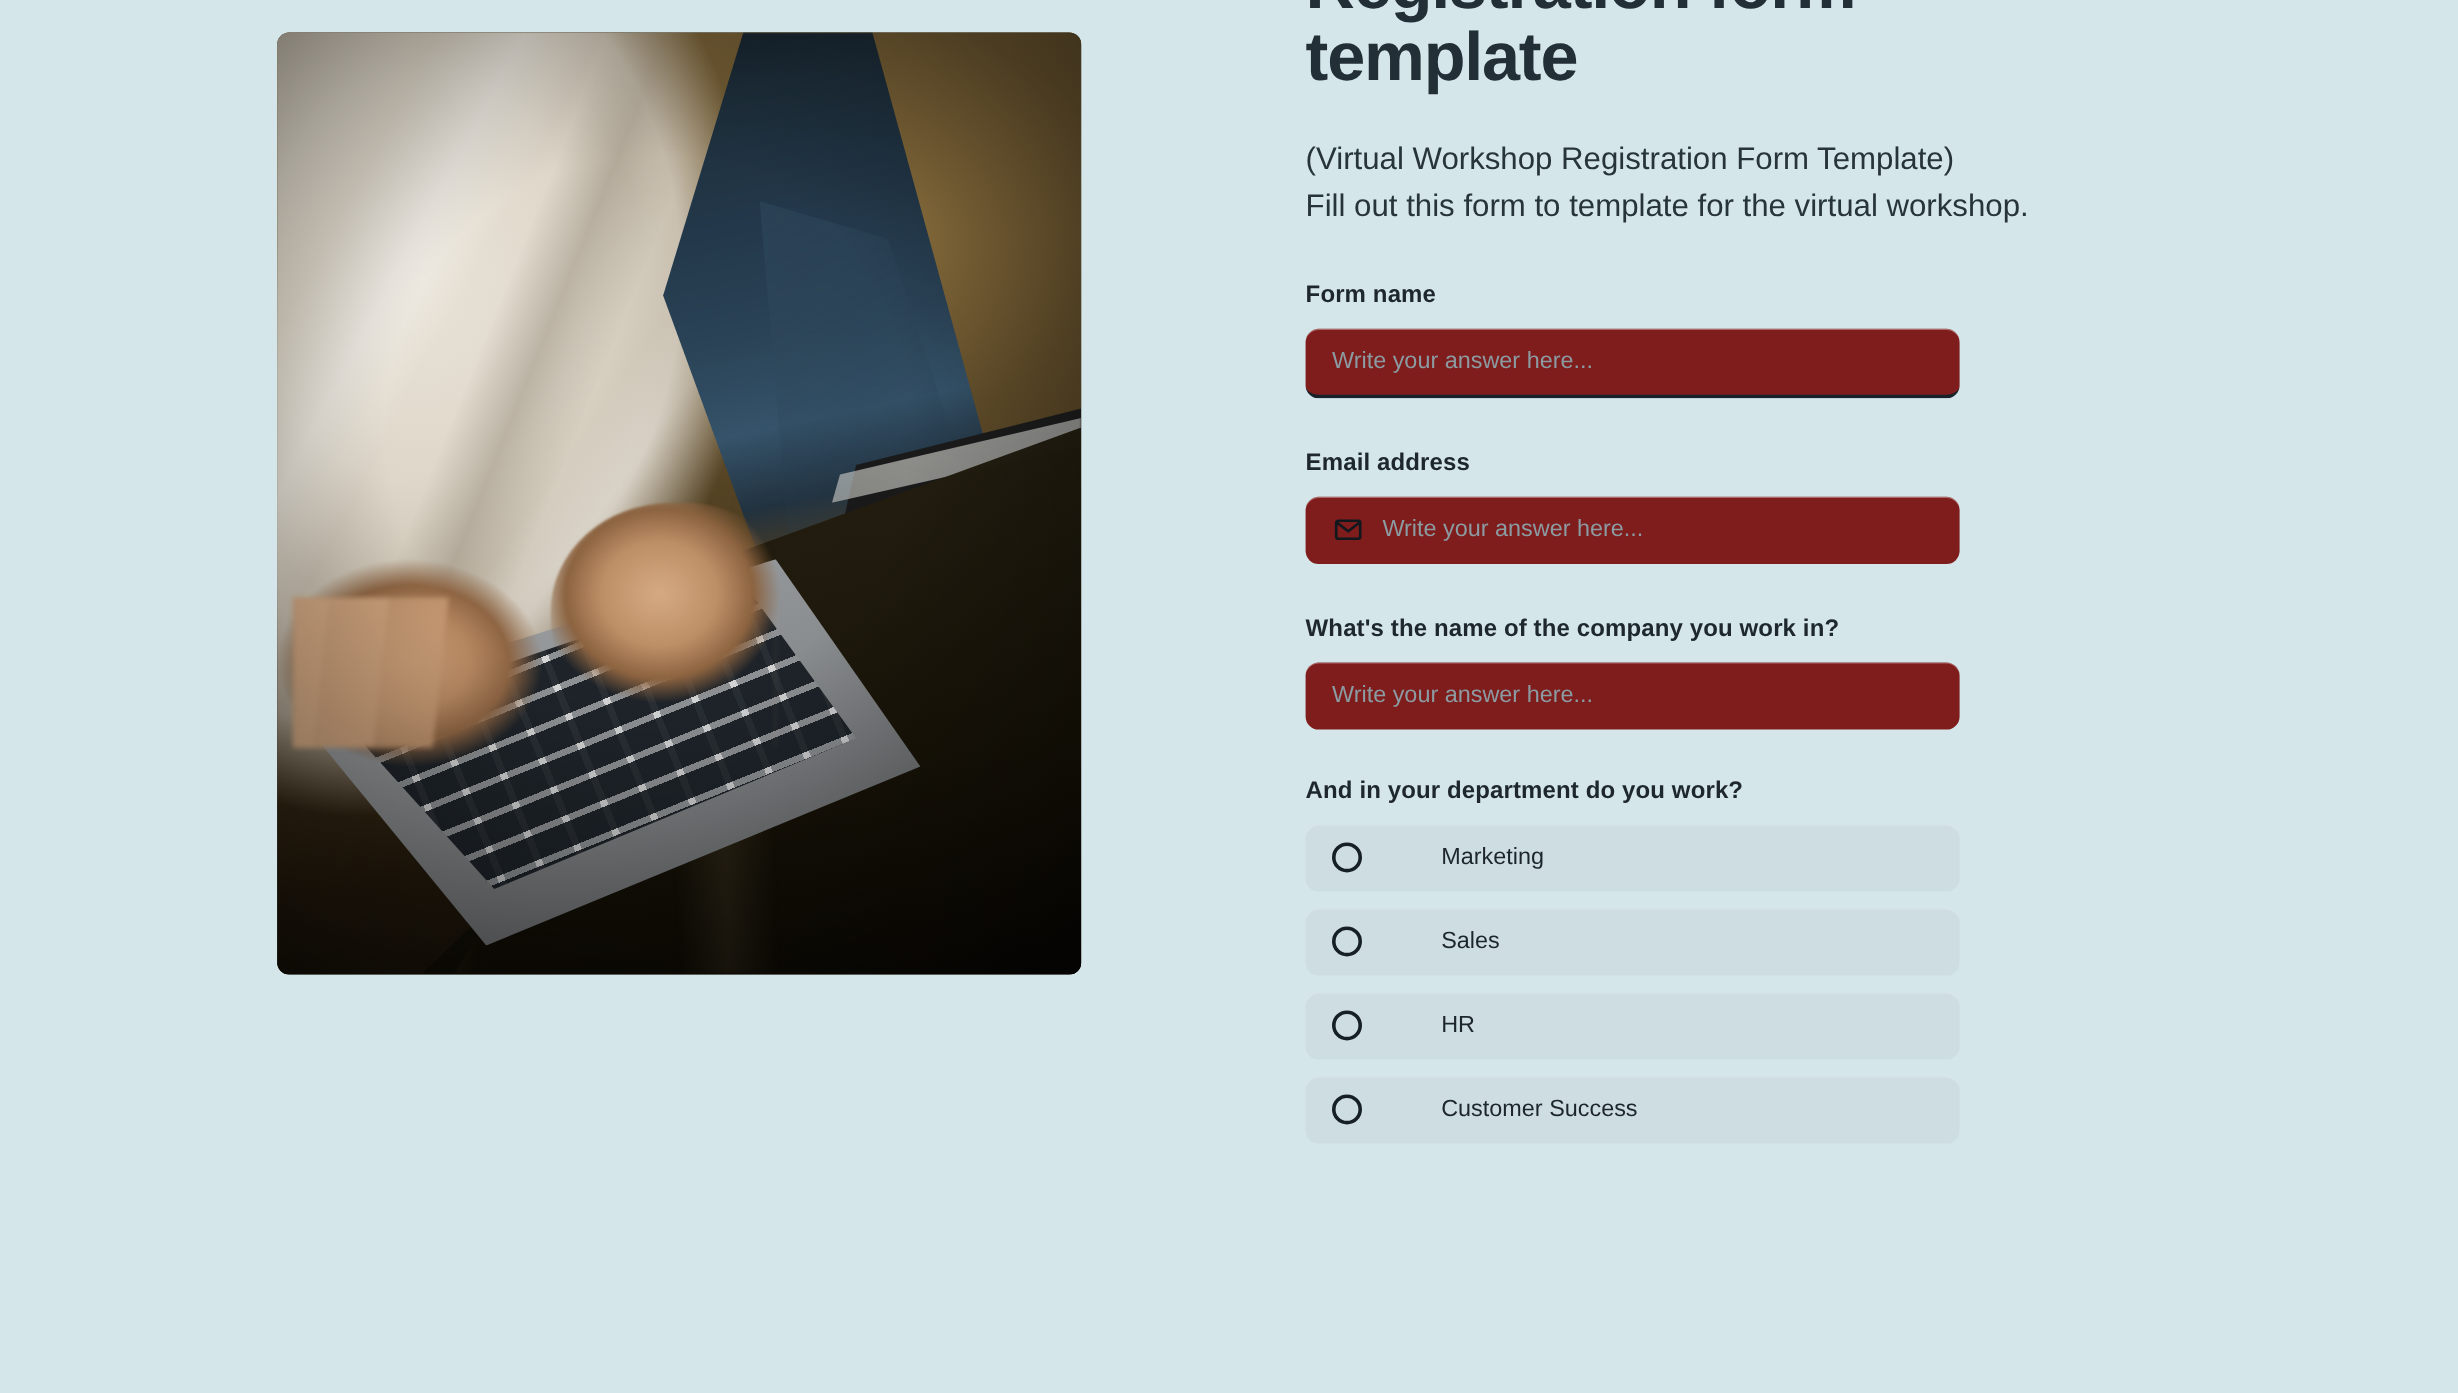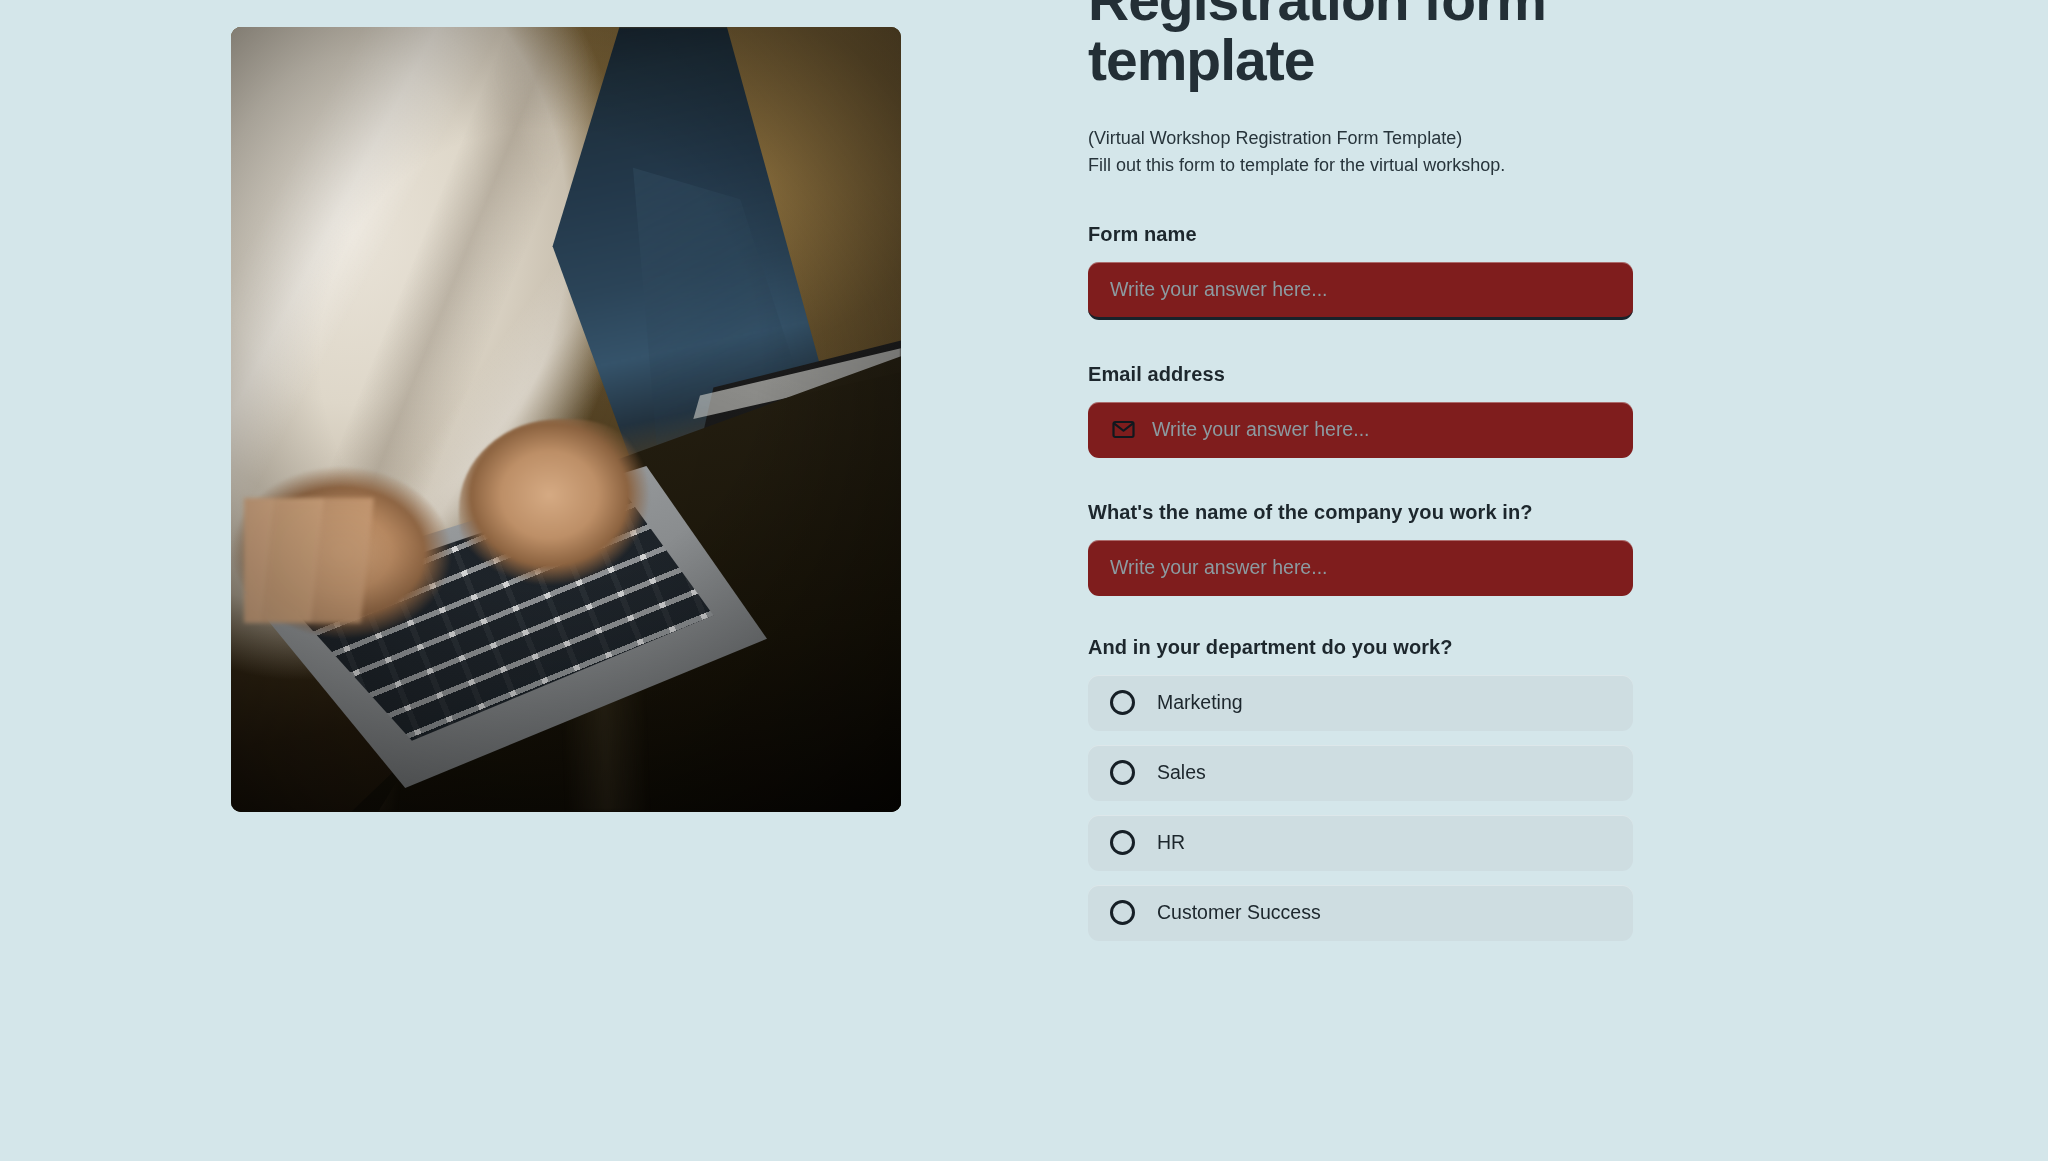--- a/index.html
+++ b/index.html
@@ -163,21 +163,21 @@
     font-size: 57px;
     line-height: 1.05;
     font-weight: 700;
     letter-spacing: -1px;
     color: #232f36;
     max-width: 560px;
   }
 
   .form-subtitle {
     margin-top: 34px;
-    font-size: 18px;
+    font-size: 26px;
     line-height: 1.52;
     color: #27343b;
     font-weight: 400;
     white-space: nowrap;
   }
 
   .field-block { margin-top: 43px; }
   .field-block.tight { margin-top: 40px; }
 
   .field-label {
@@ -226,20 +226,21 @@
   .option-row {
     width: 545px;
     height: 56px;
     border-radius: 11px;
     background: #cedde1;
     display: flex;
     align-items: center;
     padding: 0 22px;
     margin-top: 14px;
     box-shadow: inset 0 1px 0 rgba(255,255,255,.3);
+    gap: 44px;
   }
 
   .radio {
     width: 25px;
     height: 25px;
     border-radius: 50%;
     border: 3px solid #161f26;
     margin-right: 22px;
     flex: none;
     background: transparent;

